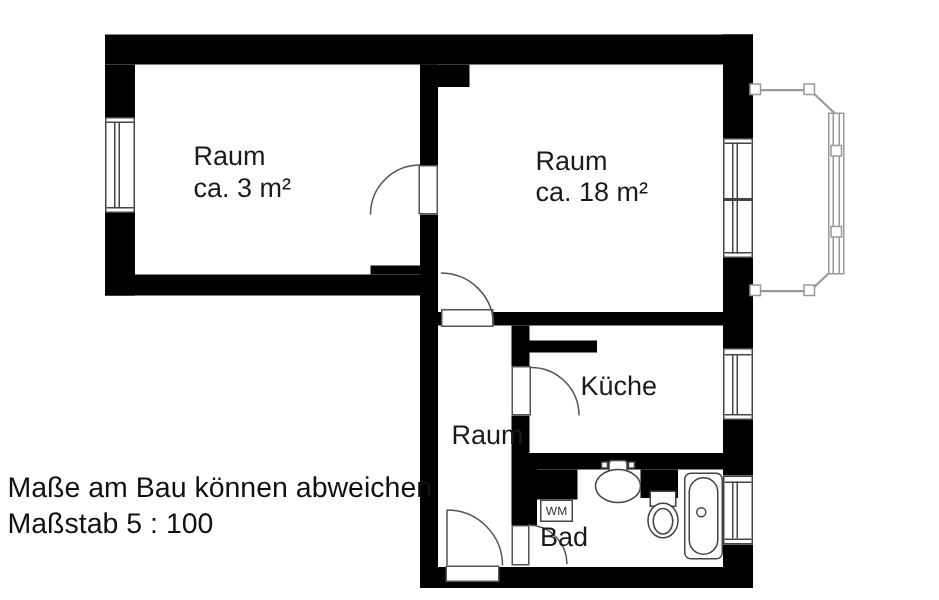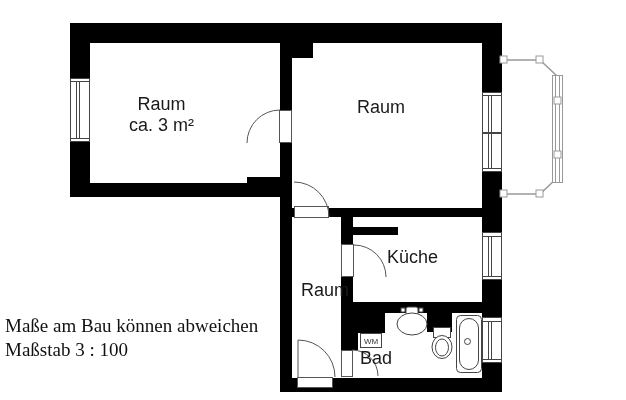--- a/index.html
+++ b/index.html
@@ -1,22 +1,22 @@
 <!DOCTYPE html>
 <html><head>
 <meta charset="utf-8">
 <style>
   html,body{margin:0;padding:0;background:#fff;}
   #canvas{
     position:relative;width:626px;height:400px;background:#ffffff;overflow:hidden;
     font-family:"Liberation Sans", sans-serif;color:#000;
   }
   #plan-svg{position:absolute;left:0;top:0;}
-  .label{position:absolute;font-size:18px;line-height:21px;white-space:pre;color:#1a1a1a;text-align:center;}
-  .footer{position:absolute;left:5px;top:314px;font-size:19px;line-height:24px;white-space:pre;color:#111;font-family:Liberation Serif, serif;}
+  .label{position:absolute;font-size:18px;line-height:21px;white-space:pre;color:#1a1a1a;}
+  .footer{position:absolute;left:5px;top:314px;font-size:19px;line-height:24px;white-space:pre;color:#111;}
 </style>
 </head>
 <body>
 
 <div id="canvas">
 
   <svg id="plan-svg" width="626" height="400" viewBox="0 0 626 400">
 
     <g fill="#000">
       <rect x="70" y="23" width="432" height="20"></rect>
@@ -138,23 +138,23 @@
         <rect x="459.5" y="318.5" width="19" height="51" rx="9.5"></rect>
         <circle cx="467.5" cy="341.5" r="3"></circle>
       </g>
     </g>
 
     <text x="371" y="343.5" text-anchor="middle" font-family="Liberation Sans, sans-serif" font-size="8" fill="#333" stroke="none">WM</text>
   </svg>
 
   <div class="label" style="left:129px;top:94px"><span>Raum</span><br><span>ca. 3 m²</span></div>
 
-  <div class="label" style="left:357px;top:97px"><span>Raum</span><br></div>
+  <div class="label" style="left:357px;top:97px"><span>Raum</span><br><span>ca. 18 m²</span></div>
 
   <div class="label" style="left:387px;top:247px">Küche</div>
 
   <div class="label" style="left:301px;top:280px">Raum</div>
 
   <div class="label" style="left:360px;top:348px">Bad</div>
 
-  <div class="footer"><span>Maße am Bau können abweichen</span><br><span>Maßstab 3 : 100</span><br></div>
+  <div class="footer"><span>Maße am Bau können abweichen</span><br><span>Maßstab 5 : 100</span><br></div>
 
 </div>
 
 </body></html>

